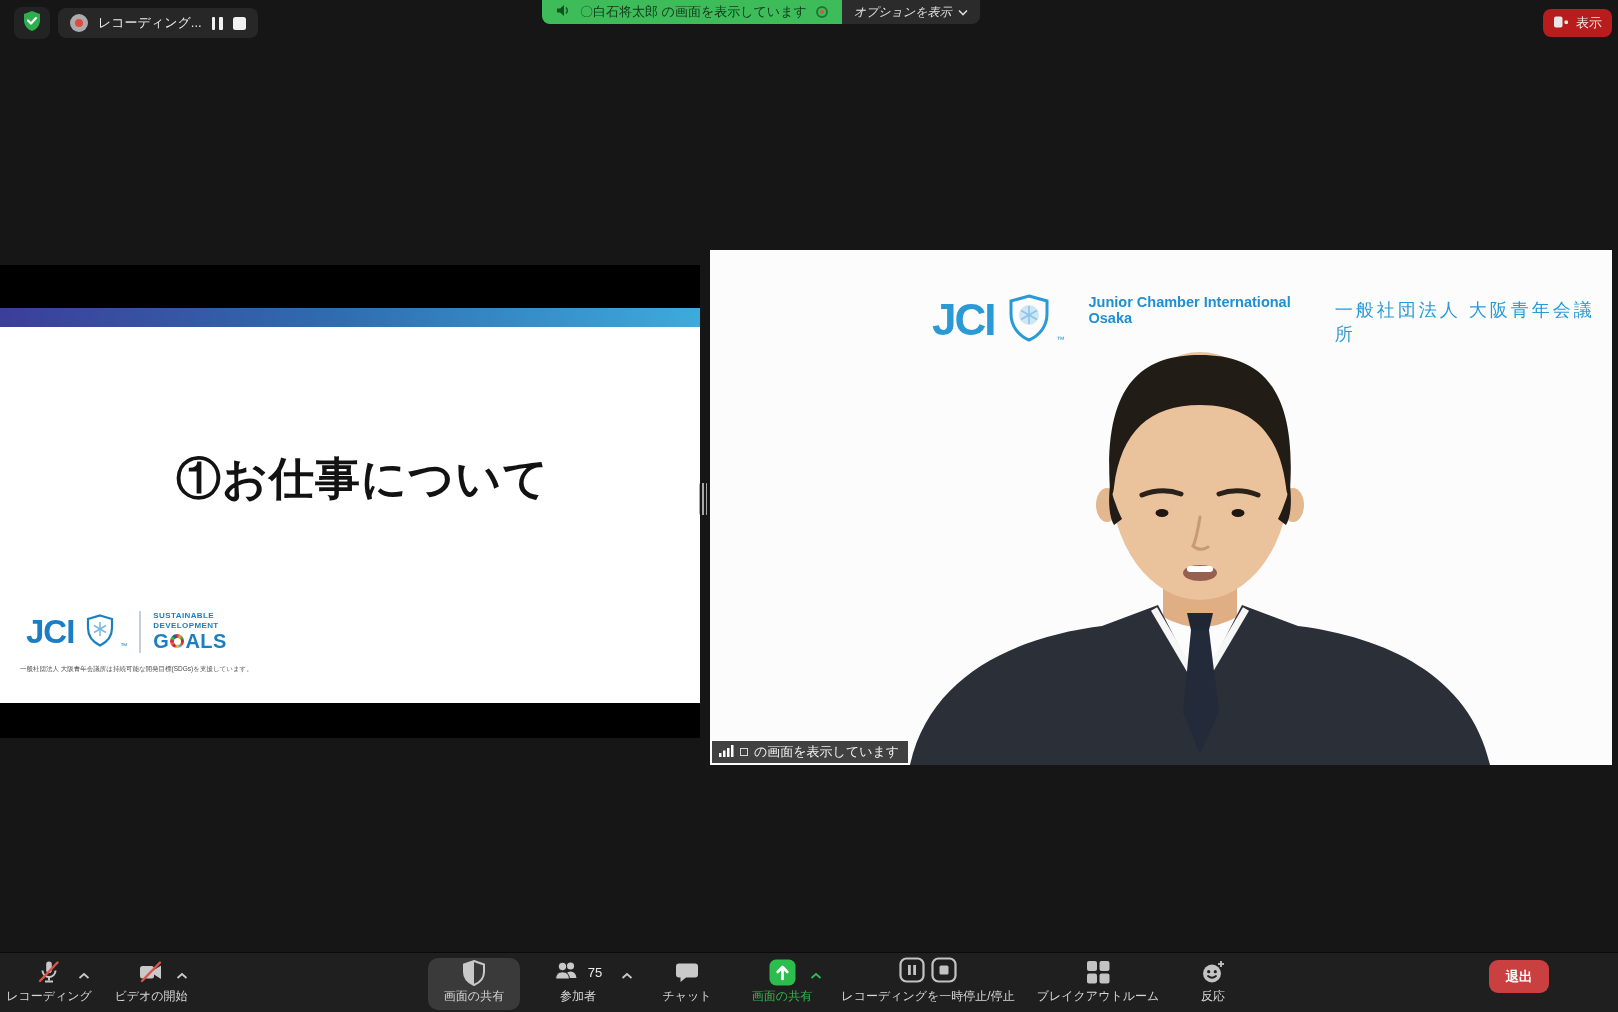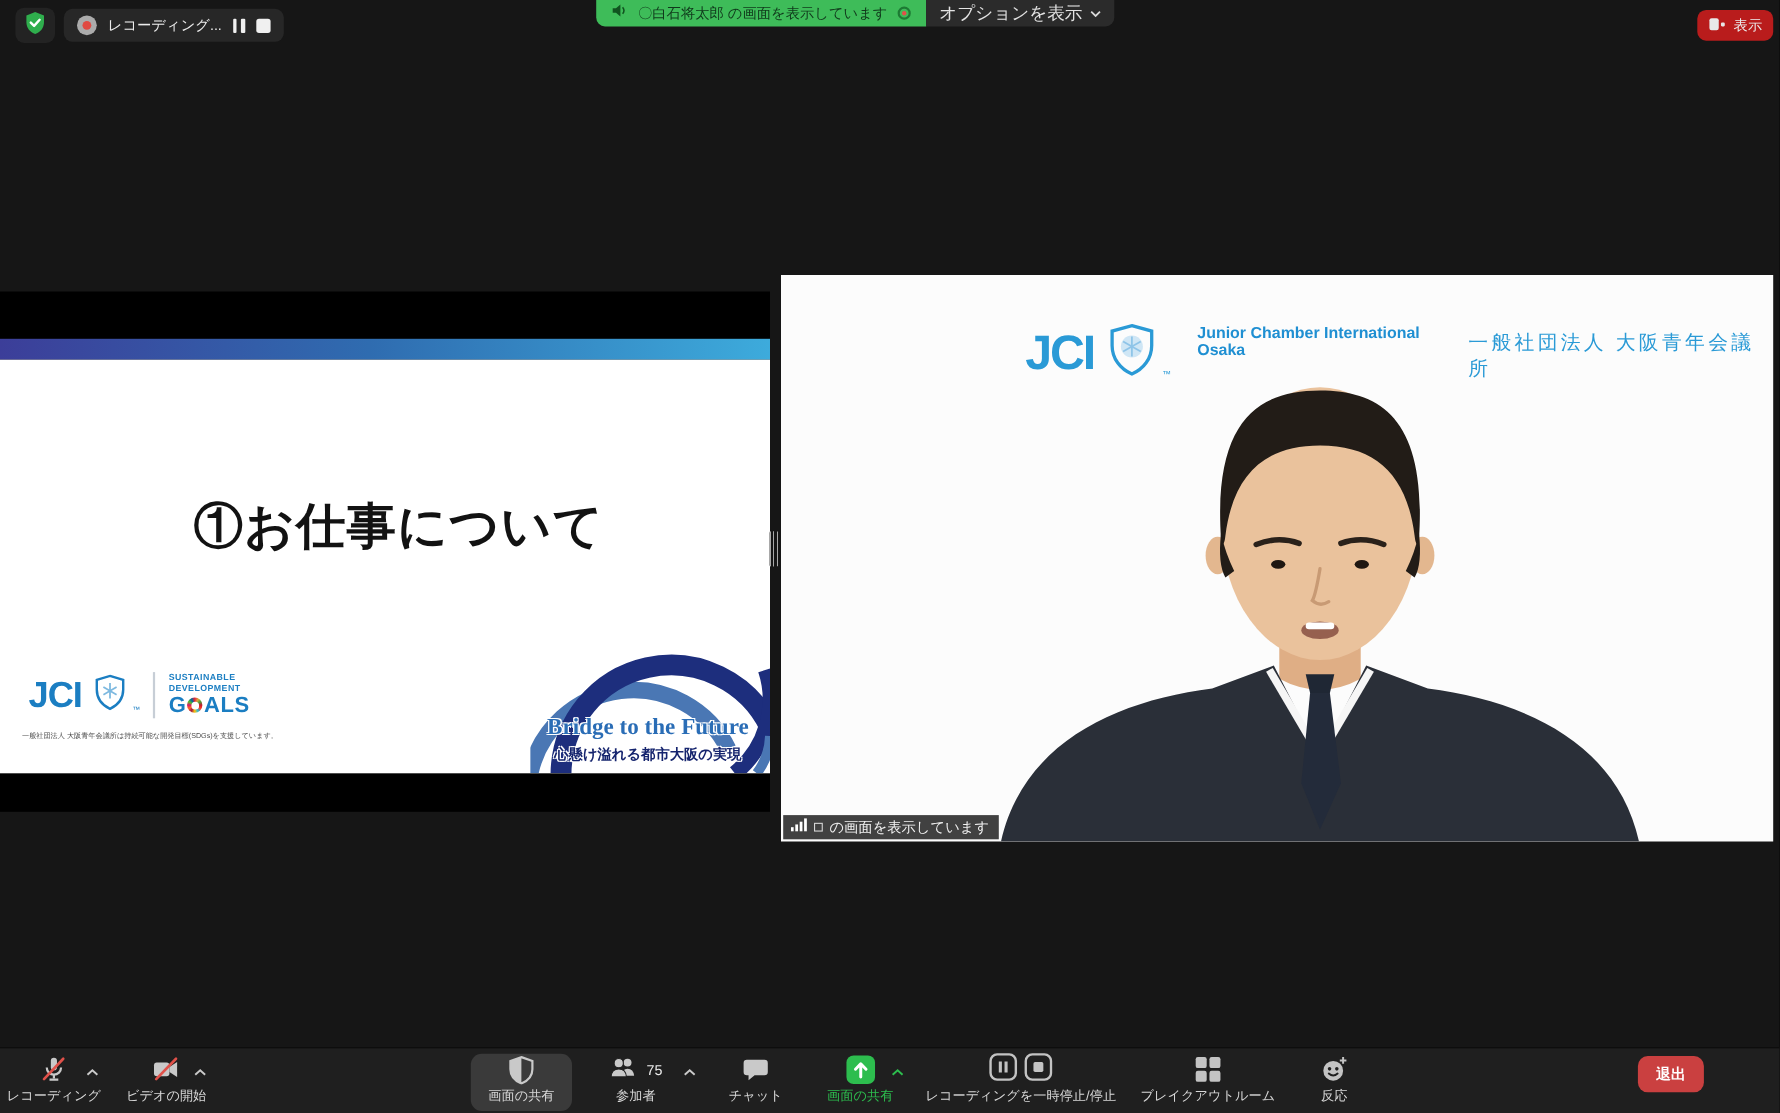--- a/index.html
+++ b/index.html
@@ -18,21 +18,21 @@
   .pause-ic{display:flex;gap:4px;cursor:pointer;}
   .pause-ic i{width:3.5px;height:13px;background:#f0f0f0;border-radius:1px;}
   .stop-ic{width:13px;height:13px;background:#f0f0f0;border-radius:2.5px;cursor:pointer;}
 
   .banner-wrap{left:542px;top:0;height:24px;display:flex;justify-content:center;}
   .banner-green{background:#3ebc59;border-radius:0 0 0 8px;display:flex;align-items:center;gap:9px;padding:0 14px;}
   .banner-text{font-size:13px;color:#10381b;}
   .banner-ring{width:12px;height:12px;border:2px solid #1d7a33;border-radius:50%;display:flex;align-items:center;justify-content:center;}
   .banner-ring i{width:4px;height:4px;border-radius:50%;background:#e0514a;}
   .banner-opts{background:#2b2b2b;border-radius:0 0 8px 0;display:flex;align-items:center;gap:7px;padding:0 12px;cursor:pointer;}
-  .banner-opts span{font-size:16px;color:#e3e3e3;}
+  .banner-opts span{font-size:12px;color:#e3e3e3;font-style:italic;}
 
   .view-btn{left:1543px;top:9px;height:28px;background:#b91c1c;border-radius:8px;
     display:flex;align-items:center;gap:7px;padding:0 10px;cursor:pointer;}
   .view-btn span{font-size:13px;color:#ececec;}
 
   
   .slide-pane{left:0;top:265px;width:700px;height:473px;background:#000;}
   .slide-grad{position:absolute;left:0;top:43px;width:700px;height:19px;
     background:linear-gradient(90deg,#3c3e99 0%,#2f6cb0 48%,#3dabdc 100%);}
   .slide-white{position:absolute;left:0;top:62px;width:700px;height:376px;background:#fff;}
@@ -172,30 +172,20 @@
             <span>G</span>
             <span class="sdg-o">
                 <i></i>
               </span>
             <span>ALS</span>
           </span>
         </span>
       </div>
       <div class="slide-foot">一般社団法人 大阪青年会議所は持続可能な開発目標(SDGs)を支援しています。</div>
 
-      <div class="bridge">
-        <svg width="218" height="118" viewBox="0 0 218 118" style="position:absolute;left:0;top:0">
-          <path d="M0,118 A 96,96 0 0 1 180,96" stroke="#4a77b4" stroke-width="15" fill="none"></path>
-          <path d="M28,118 A 100,100 0 0 1 218,76" stroke="#1d2e7d" stroke-width="19" fill="none"></path>
-          <path d="M186,118 A 86,86 0 0 0 214,24" stroke="#1d2e7d" stroke-width="14" fill="none"></path>
-          <path d="M206,118 A 60,60 0 0 0 218,84" stroke="#4a77b4" stroke-width="9" fill="none"></path>
-        </svg>
-        <div class="bridge-title">Bridge to the Future</div>
-        <div class="bridge-sub">心懸け溢れる都市大阪の実現</div>
-      </div>
     </div>
   </div>
 
   <div class="abs grip"></div>
 
   <div class="abs video-pane">
     <div class="vlogo">
       <span class="vjci">JCI</span>
       <span>
         <svg width="42" height="48" viewBox="0 0 42 48">

